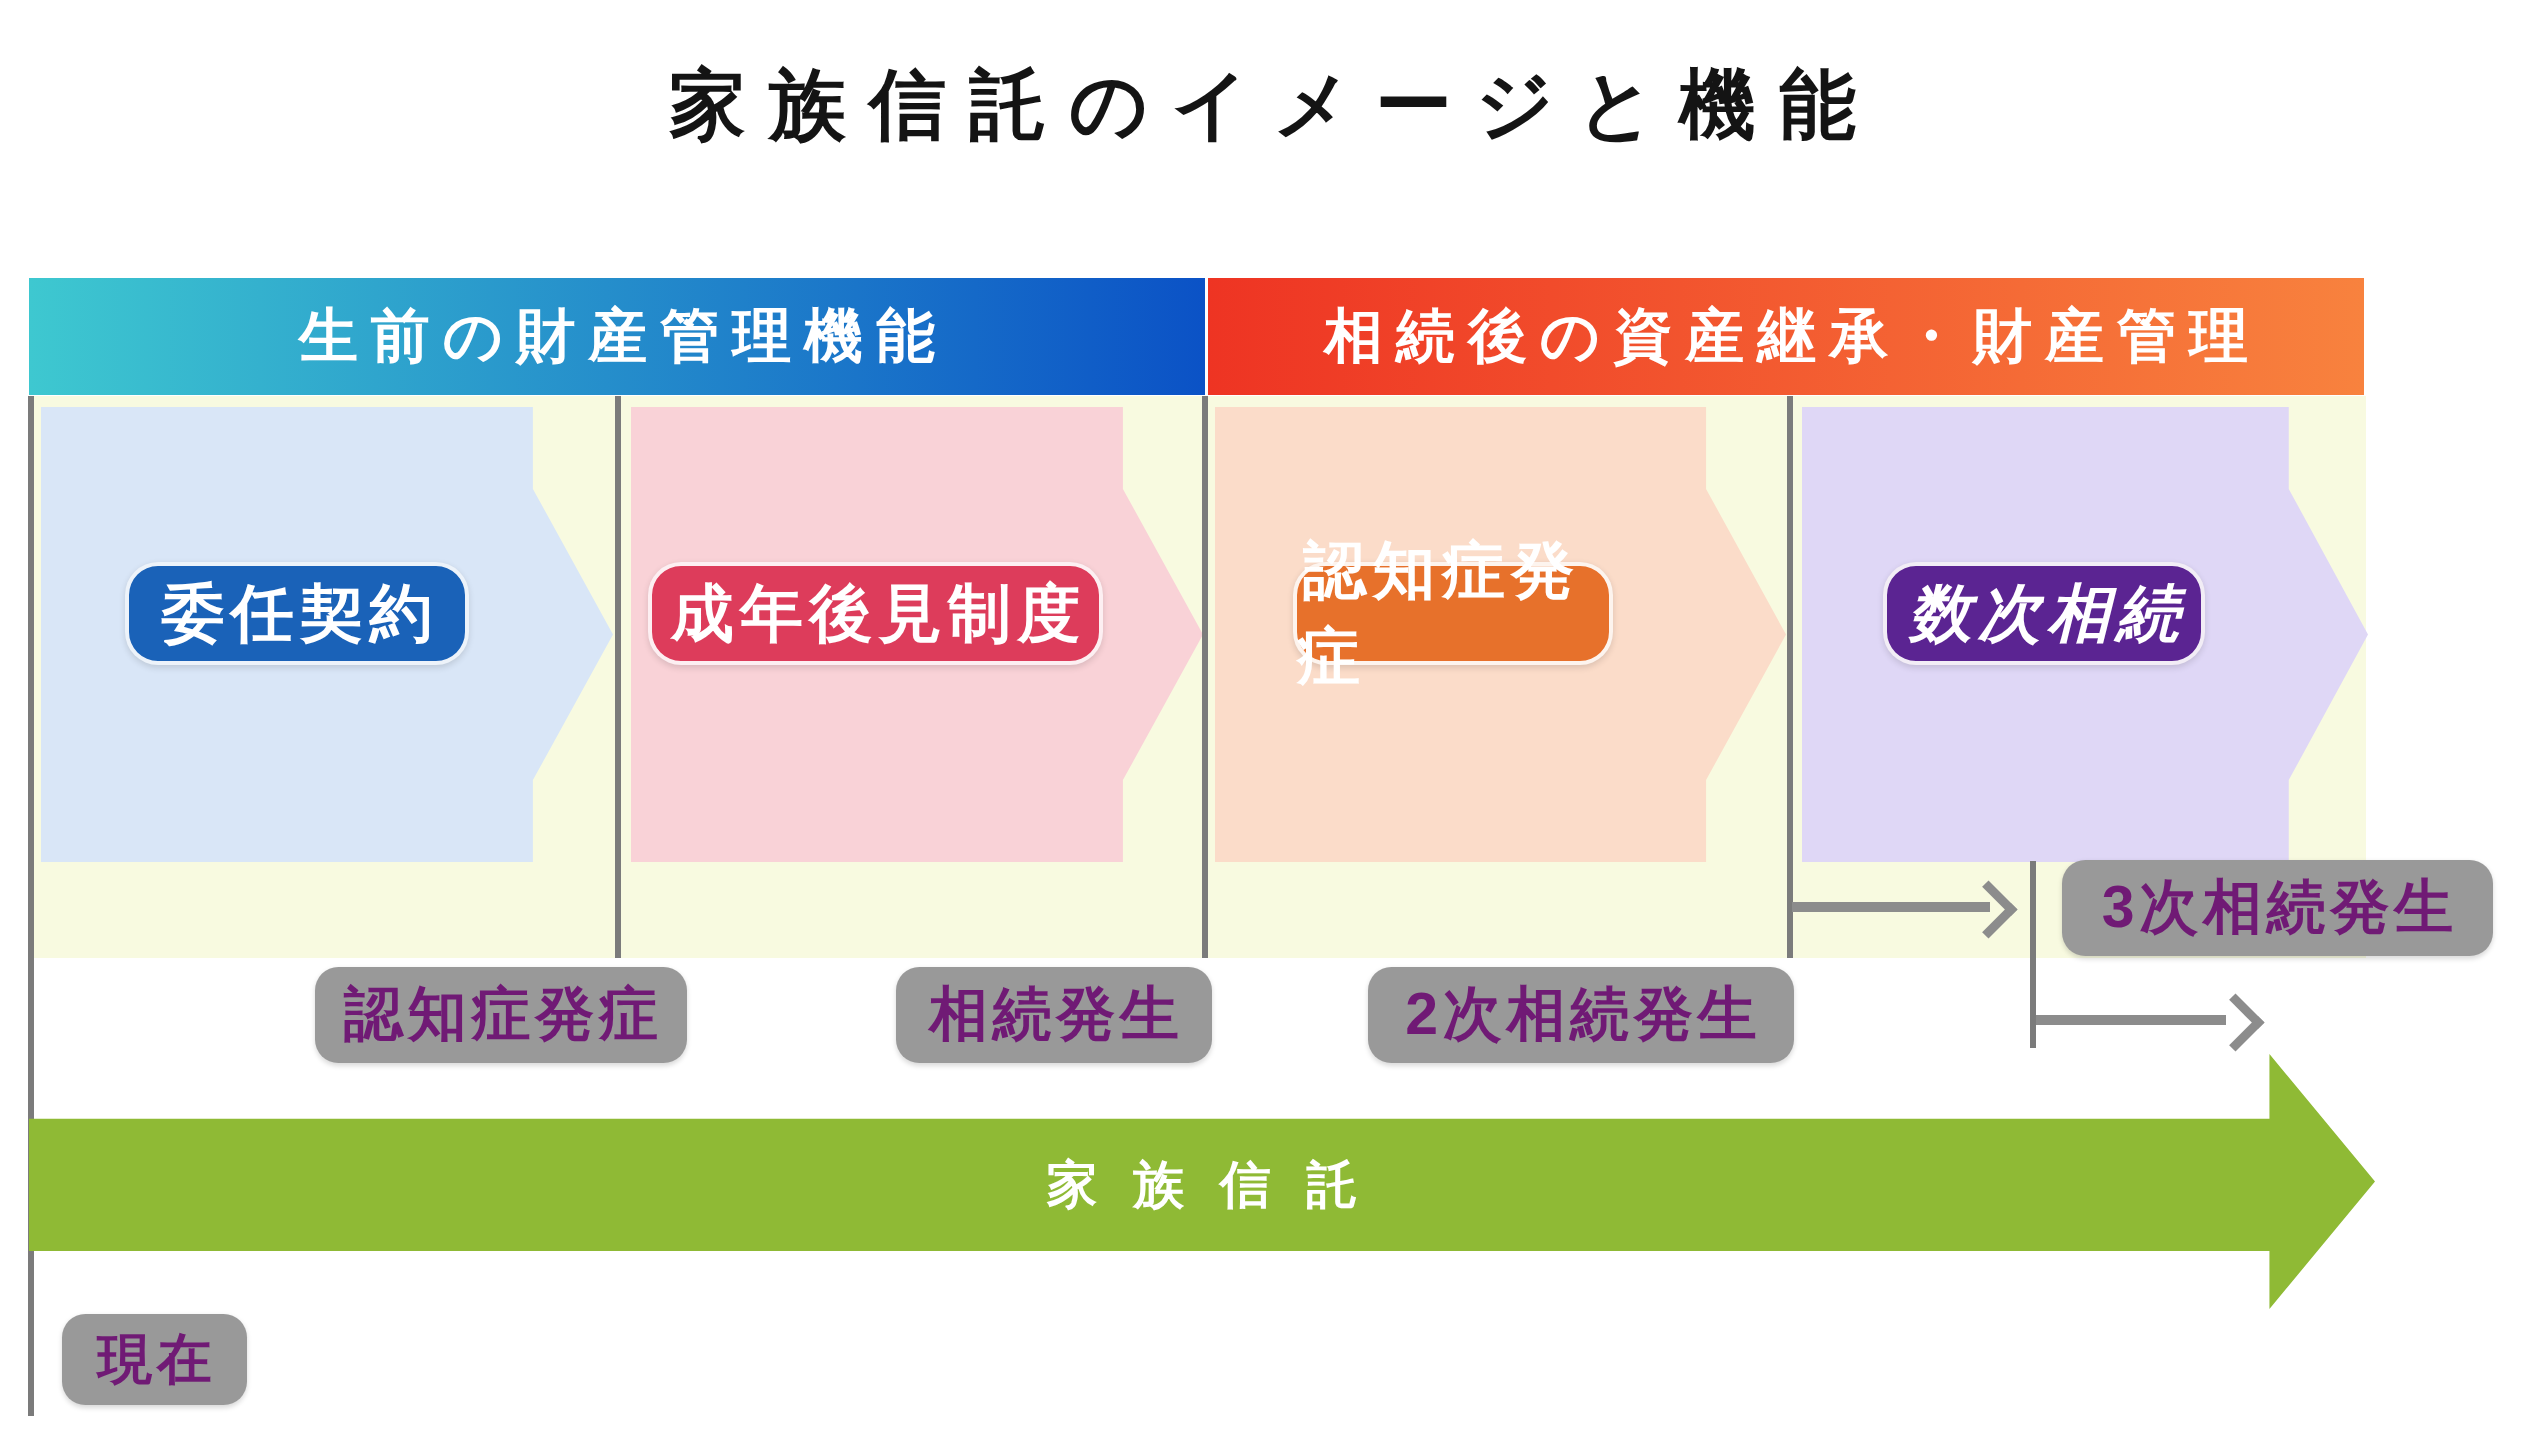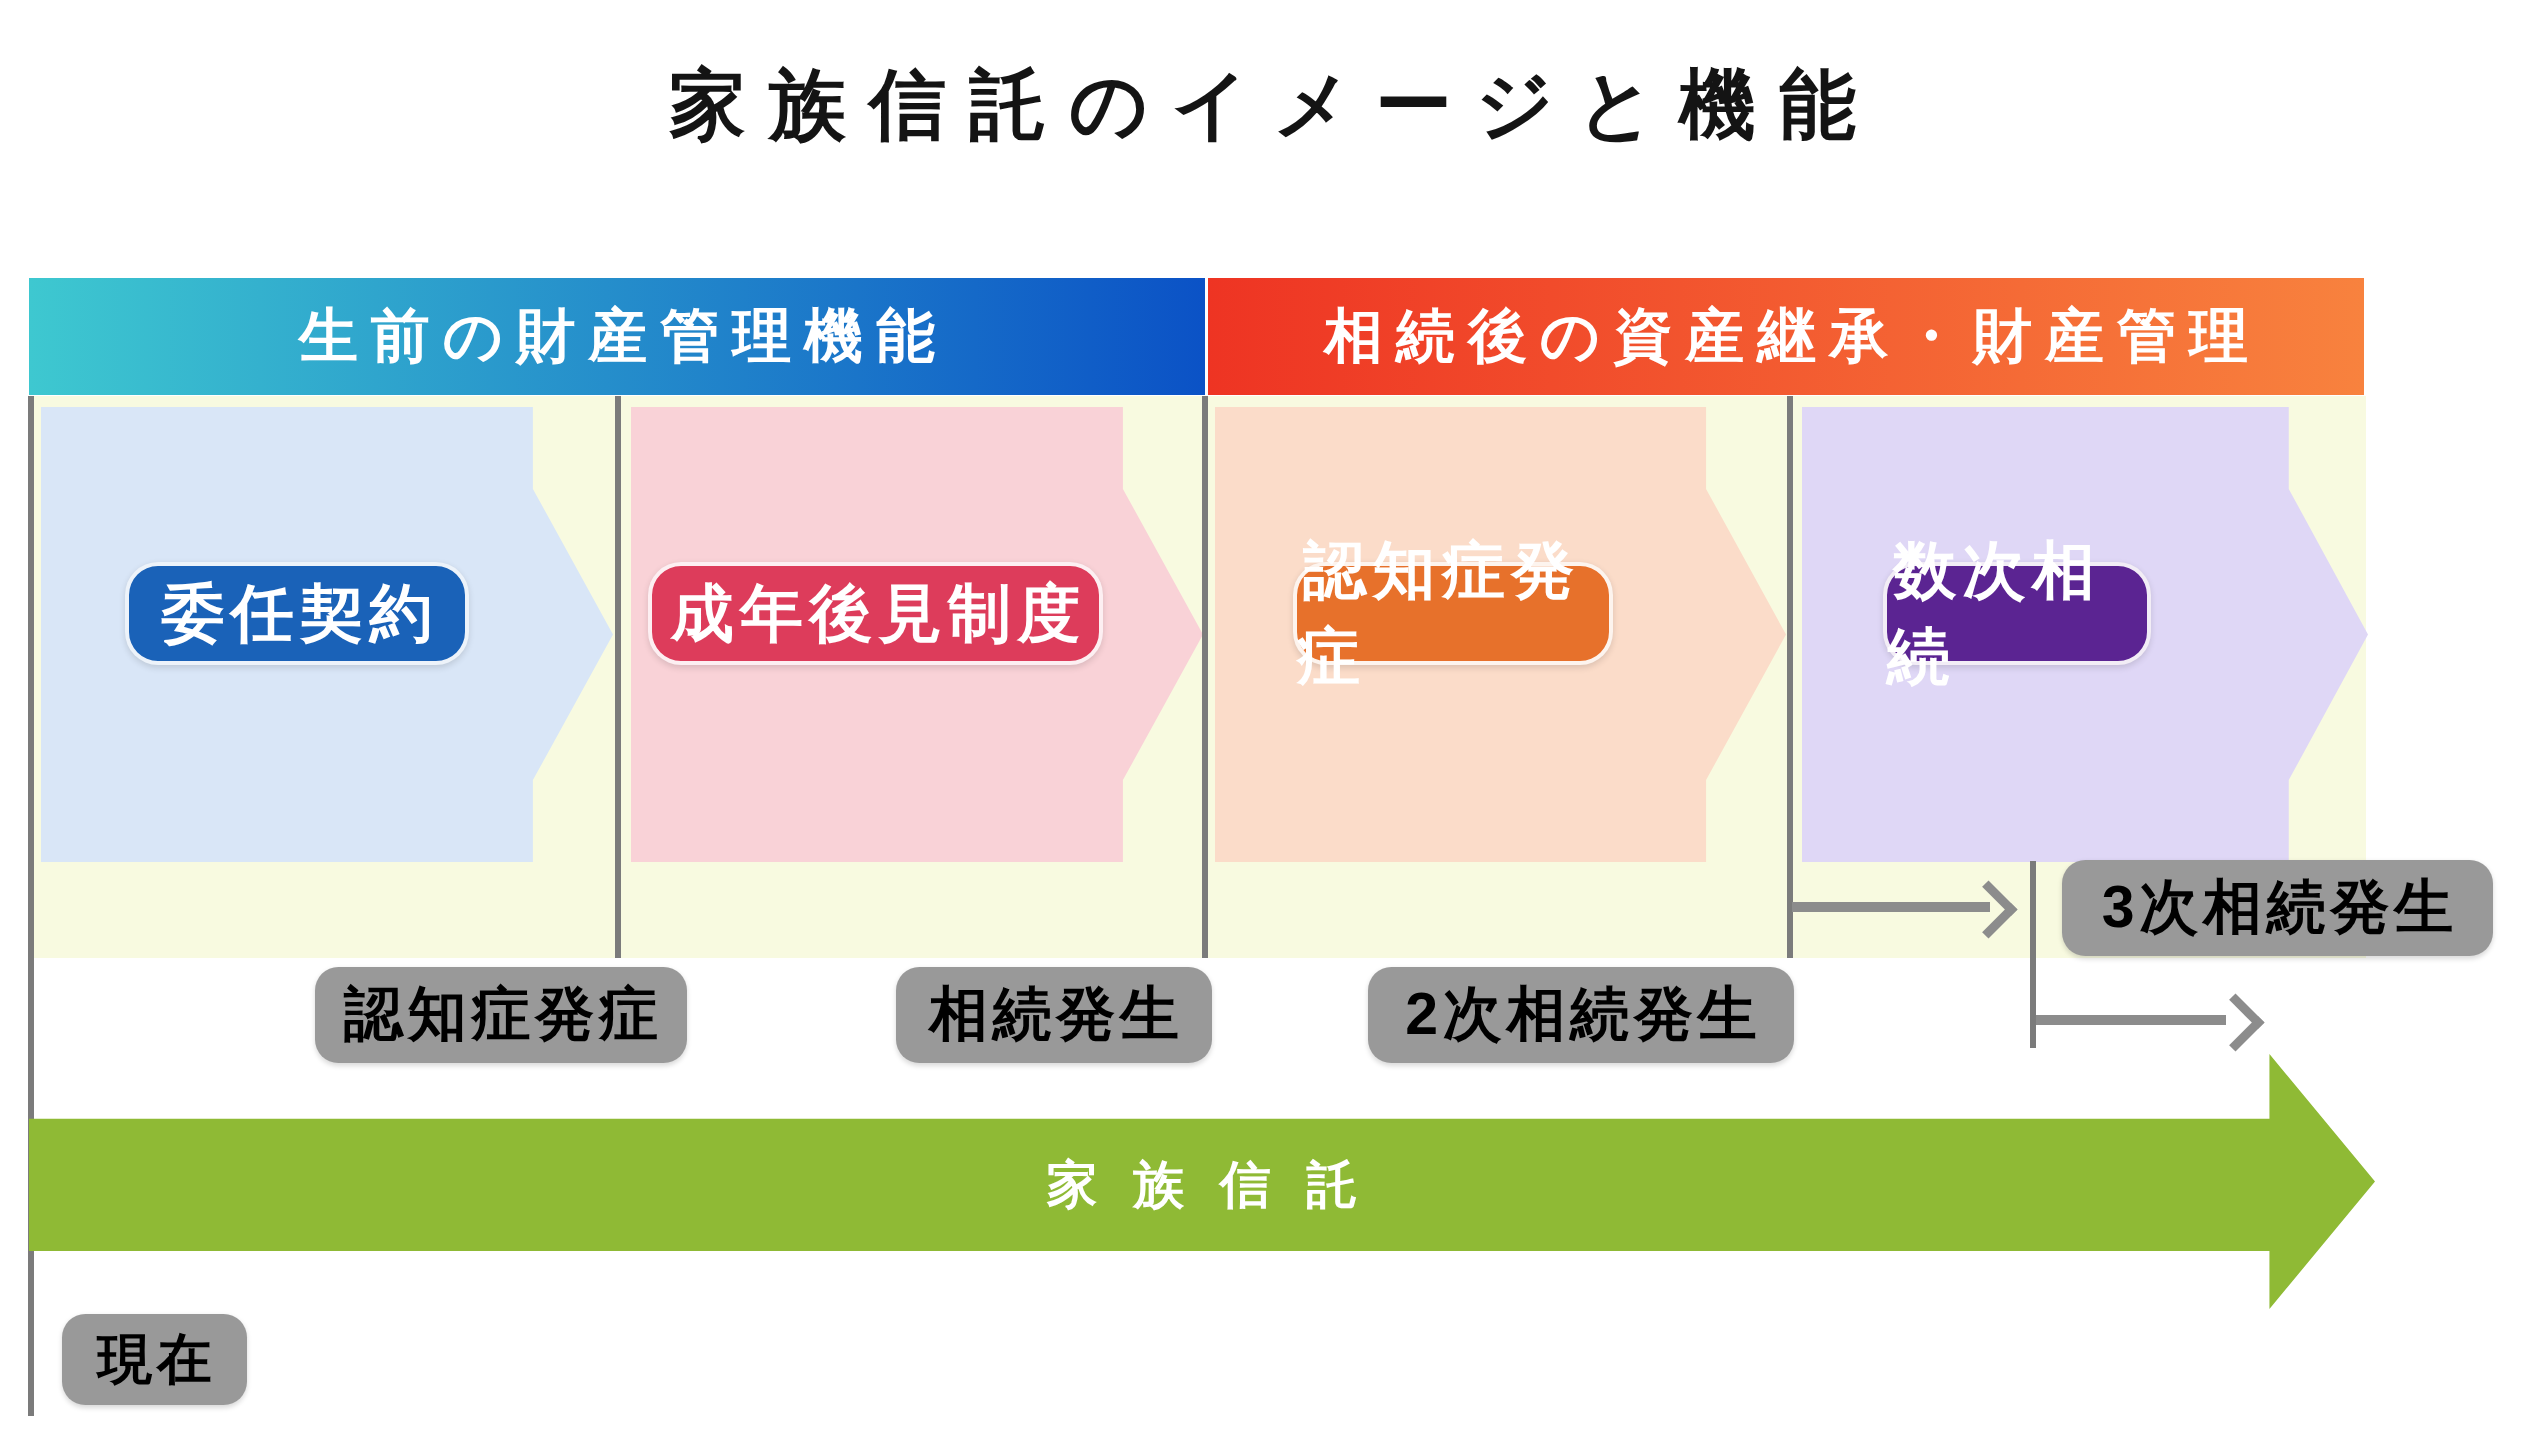--- a/index.html
+++ b/index.html
@@ -29,33 +29,33 @@
   .block4{left:1802px;width:566px;}
 
   
   .cbadge{height:103px;border-radius:33px;border:4.8px solid rgba(255,255,255,0.92);
           box-sizing:border-box;display:flex;align-items:center;justify-content:center;
           color:#ffffff;font-weight:bold;font-size:63px;letter-spacing:0.10em;text-indent:0.10em;
           box-shadow:0 2.8px 6.9px rgba(0,0,0,0.12);}
   .cbadge1{left:125px;top:562px;width:344px;}
   .cbadge2{left:648px;top:562px;width:455px;}
   .cbadge3{left:1293px;top:562px;width:320px;}
-  .cbadge4{left:1883px;top:562px;width:268px;}
+  .cbadge4{left:1883px;top:562px;width:322px;font-style:italic;}
 
   
   .vline{width:6.2px;background:#7b7b7b;}
   .vline1{left:27.6px;top:396px;height:1020px;}
   .vline2{left:615px;top:396px;height:562px;}
   .vline3{left:1202px;top:396px;height:562px;}
   .vline4{left:1787px;top:396px;height:562px;}
   .vline5{left:2030px;top:861px;height:187px;}
 
   
   .gbadge{background:#999999;border-radius:23.4px;display:flex;align-items:center;justify-content:center;
-          color:#000000;font-weight:bold;font-size:59px;letter-spacing:0.08em;text-indent:0.08em;
+          color:#701a75;font-weight:bold;font-size:59px;letter-spacing:0.08em;text-indent:0.08em;
           box-shadow:0 2.8px 5.5px rgba(0,0,0,0.15);}
   .ev1{left:315px;top:967px;width:372px;height:96px;}
   .ev2{left:896px;top:967px;width:316px;height:96px;}
   .ev3{left:1368px;top:967px;width:426px;height:96px;}
   .ev4{left:2062px;top:860px;width:431px;height:96px;}
   .now{left:62px;top:1314px;width:185px;height:91px;font-size:55px;}
 
   
   .shaft{height:9.6px;background:#8c8c8c;}
   .shaftA{left:1792px;top:902px;width:198px;}

